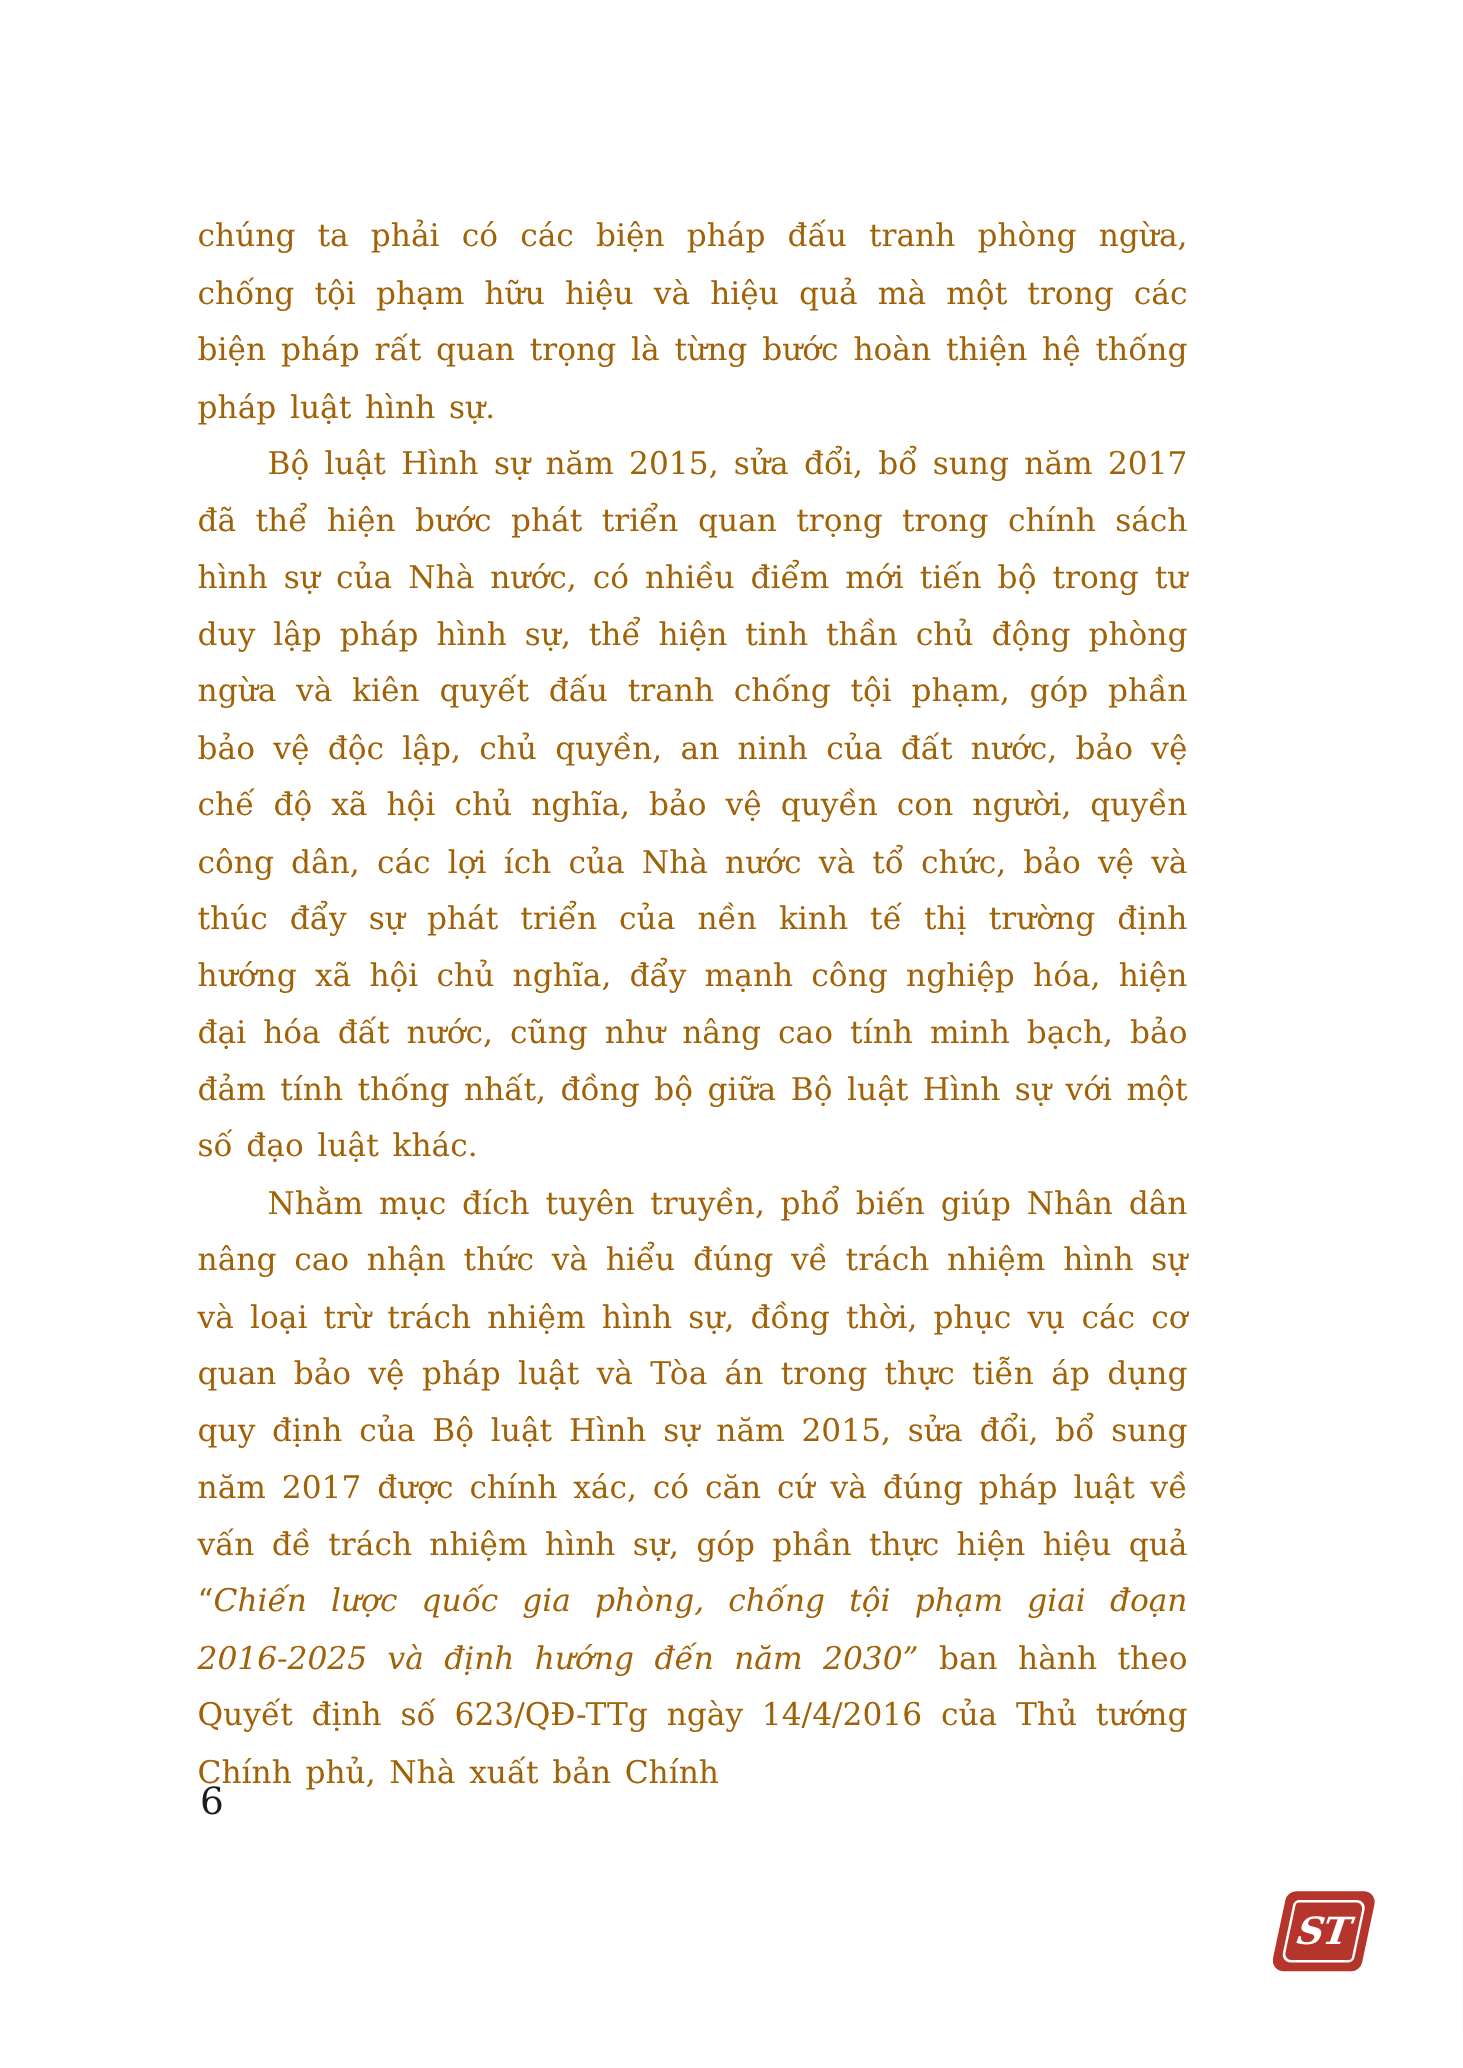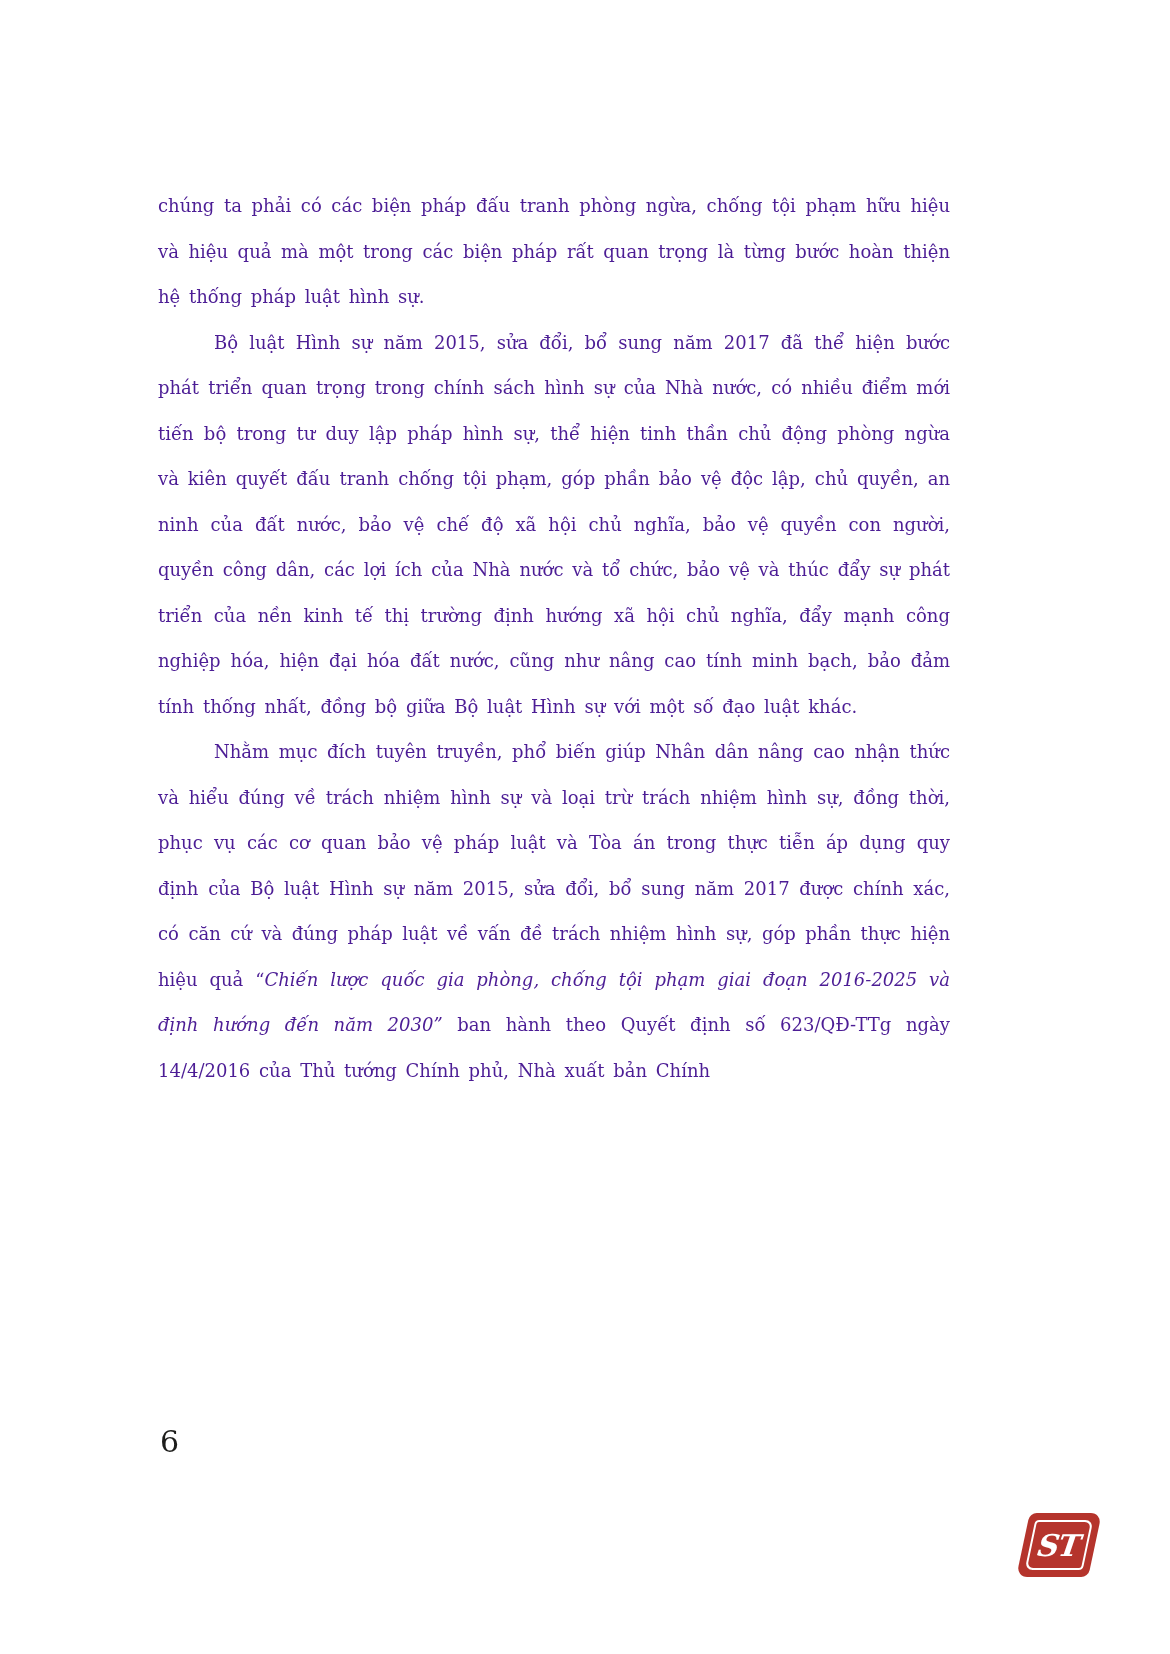--- a/index.html
+++ b/index.html
@@ -13,24 +13,24 @@
   .page {
     position: relative;
     width: 1170px;
     height: 1654px;
     background: #ffffff;
     overflow: hidden;
   }
   .text-block {
     position: absolute;
     left: 158px;
-    top: 183px;
+    top: 166px;
     width: 792px;
-    color: #4c1d95;
-    font-size: 18px;
+    color: #a16207;
+    font-size: 25px;
     line-height: 45.5px;
     text-align: justify;
     word-spacing: 3px;
   }
   .para {
     margin: 0;
     padding: 0;
     text-indent: 0;
   }
   .para.indent {

